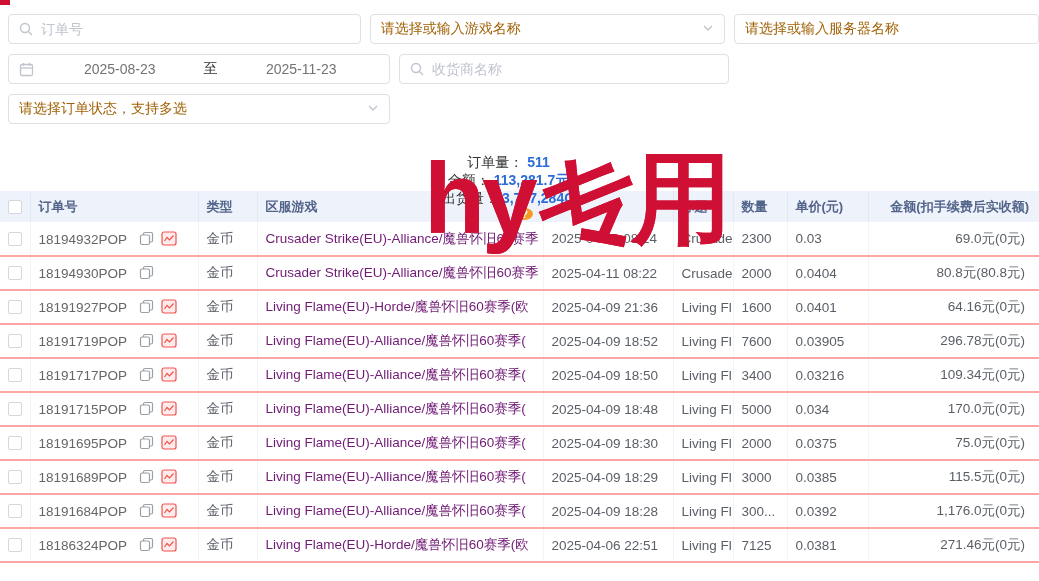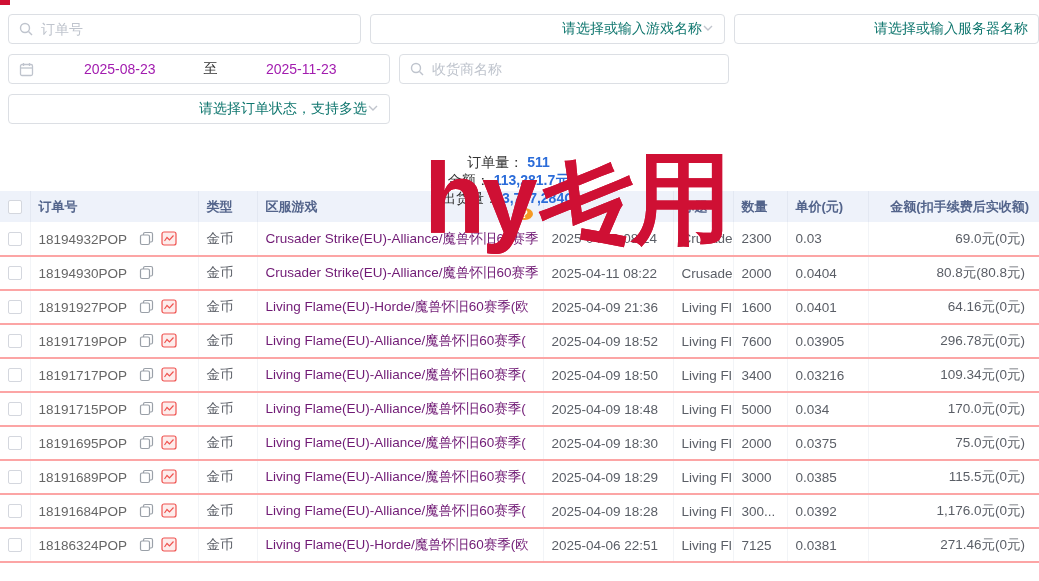--- a/index.html
+++ b/index.html
@@ -9,25 +9,25 @@
 
   
   .filters { padding:14px 0 0 8px; }
   .frow { display:flex; gap:9px; margin-bottom:10px; height:30px; }
   .fbox { display:flex; align-items:center; height:30px; border:1px solid #dcdfe4;
     border-radius:4px; background:#fff; padding:0 10px; font-size:14px; color:#333; }
   .w1 { width:382px; } .w2 { width:385px; } .w3 { width:330px; }
   .fbox input { border:none; outline:none; flex:1; font-size:14px; color:#333;
     font-family:inherit; background:transparent; min-width:0; }
   .fbox input::placeholder { color:#bfc4cd; }
-  .ph { color:#0f766e; flex:1; white-space:nowrap; overflow:hidden;text-align:right; }
+  .ph { color:#a16207; flex:1; white-space:nowrap; overflow:hidden; }
   .icn { display:inline-flex; align-items:center; justify-content:center; margin-right:8px; flex:0 0 auto; }
   .chev { margin-left:auto; flex:0 0 auto; }
   .datebox { justify-content:space-between; }
-  .dateval { color:#a21caf; flex:1; text-align:center; }
+  .dateval { color:#737373; flex:1; text-align:center; }
   .datesep { color:#333; flex:0 0 auto; padding:0 6px; }
 
   
   .stats { display:flex; align-items:center; margin:30px 0 0 8px; font-size:14px; color:#333; height:20px;flex-direction:column; }
   .stat { margin-right:30px; white-space:nowrap; }
   .stat b { color:#2b6cd9; font-weight:700; margin-left:4px; }
   .help { width:17px; height:17px; border-radius:50%; background:#f59a23; color:#fff;
     font-size:11px; font-weight:700; display:inline-flex; align-items:center; justify-content:center;
     margin-left:2px; cursor:pointer; }
 

